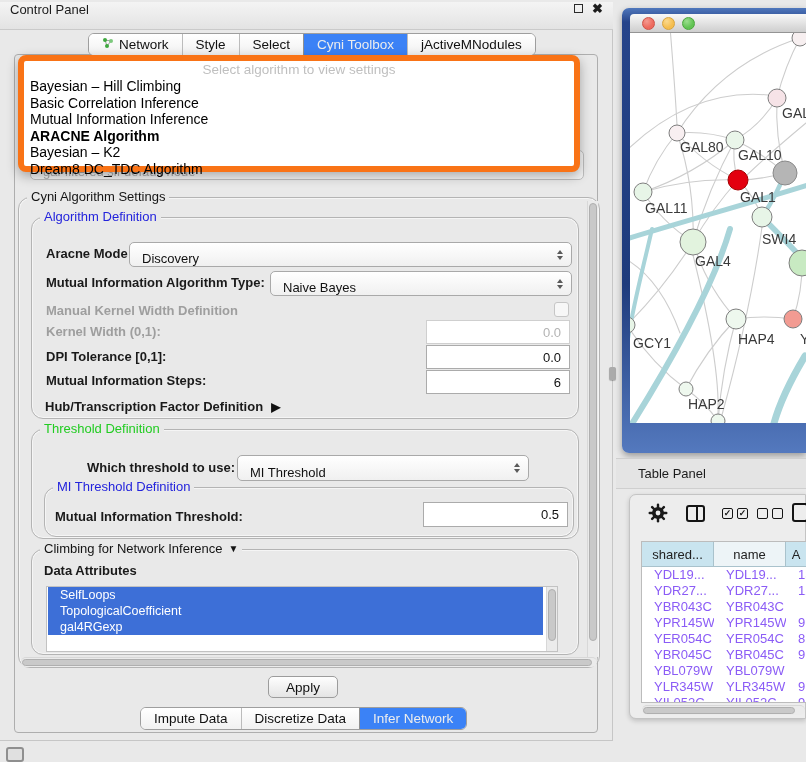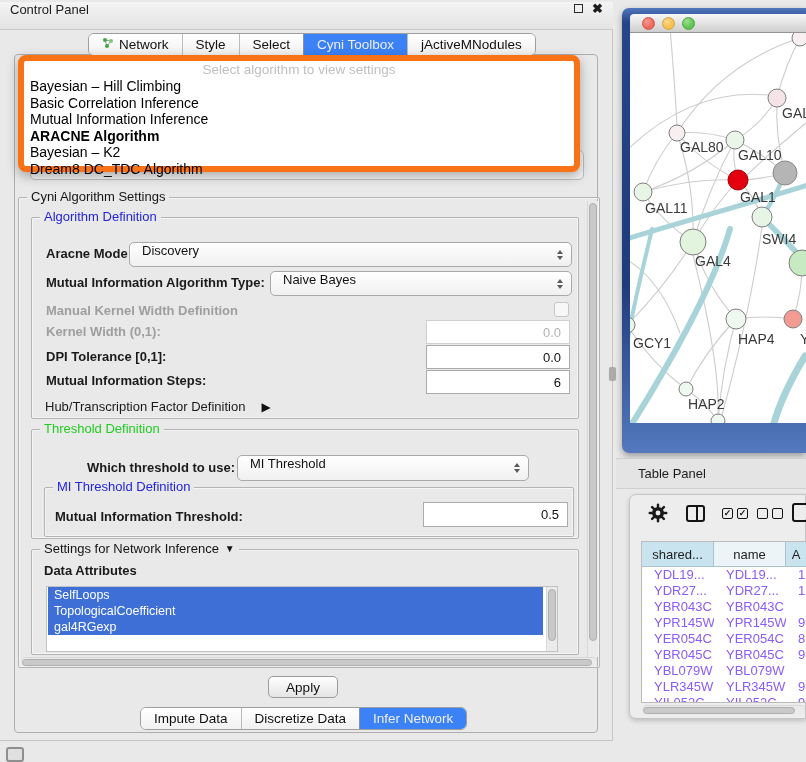--- a/index.html
+++ b/index.html
@@ -16,52 +16,52 @@
   .float-ico{width:9px;height:9px;border:1.5px solid #2A2A2A;display:inline-block}
   .close-ico{font-size:13px;font-weight:bold;color:#1C1C1C;line-height:1}
 
   .seg-group{display:flex;height:23px;border:1px solid #9E9E9E;border-radius:6px;overflow:hidden;background:#fff;z-index:5}
   .seg-tab{display:flex;align-items:center;gap:5px;padding:0 13px;font-size:13.5px;color:#101010;border-left:1px solid #BCBCBC;background:linear-gradient(180deg,#FFFFFF,#F1F1F1);white-space:nowrap}
   .seg-tab:first-child{border-left:none}
   .seg-tab.sel{background:#3b82f6;color:#EDEDED;border-left-color:#8F8F8F}
 
   .content-panel{left:14px;top:54px;width:584px;height:679px;border:1px solid #AEAEAE;border-radius:4px}
 
-  .combo{position:absolute;background:linear-gradient(180deg,#FFFFFF,#F0F0F0);border:1px solid #A9A9A9;border-radius:5px;display:flex;align-items:flex-start;padding:0 24px 0 12px;font-size:13px;color:#111}
+  .combo{position:absolute;background:linear-gradient(180deg,#FFFFFF,#F0F0F0);border:1px solid #A9A9A9;border-radius:5px;display:flex;align-items:flex-end;padding:0 24px 0 12px;font-size:13px;color:#111}
   .combo .stepper{position:absolute;right:8px;top:50%;transform:translateY(-50%);display:flex;flex-direction:column;gap:2px}
   .stepper i{display:block;width:0;height:0;border-left:3.5px solid transparent;border-right:3.5px solid transparent}
   .stepper .up{border-bottom:4.5px solid #5A5A5A}
   .stepper .dn{border-top:4.5px solid #5A5A5A}
   .combo.gray{color:#ABABAB;background:#F3F3F3;border-color:#BEBEBE}
 
-  .groupbox{position:absolute;border:1px solid #B4B4B4;border-radius:2px;box-shadow:inset 0 0 0 1px rgba(255,255,255,.55)}
+  .groupbox{position:absolute;border:1px solid #B4B4B4;border-radius:12px;box-shadow:inset 0 0 0 1px rgba(255,255,255,.55)}
   .legend{position:absolute;top:-9px;left:8px;background:#E9E9E9;padding:0 4px;font-size:13px;color:#141414;white-space:nowrap}
   .legend.blue{color:#2323DC}
   .legend.green{color:#22CC22}
 
   .flabel{position:absolute;font-size:13px;font-weight:bold;color:#1A1A1A;white-space:nowrap;line-height:16px}
   .flabel.dim{color:#9E9E9E}
   .tfield{position:absolute;background:#fff;border:1px solid #ABABAB;display:flex;align-items:center;justify-content:flex-end;padding:0 8px;font-size:13px;color:#111}
   .tfield.dim{color:#B3B3B3;border-color:#CFCFCF}
   .cbox{position:absolute;width:15px;height:15px;border:1px solid #C6C6C6;border-radius:3px;background:#F7F7F7}
 
   .popup{left:18px;top:55px;width:562px;height:117px;background:#fff;border:6px solid #f97316;border-radius:8px;box-shadow:0 4px 12px rgba(0,0,0,.3);z-index:40;padding-top:1px}
   .popup-hint{text-align:center;color:#BFBFBF;font-size:13.5px;height:16px;line-height:16px}
   .popup-item{font-size:14px;line-height:16.5px;padding-left:6px;color:#000;white-space:nowrap}
   .popup-item.bold{font-weight:bold}
 
   .sb-track-v{position:absolute;background:#EBEBEB;border-left:1px solid #D8D8D8}
   .sb-track-h{position:absolute;background:#EBEBEB;border-top:1px solid #D8D8D8;border-radius:6px}
   .sb-thumb{position:absolute;background:#C9C9C9;border:1px solid #AFAFAF;border-radius:6px}
 
-  .hub-row{position:absolute;font-size:13px;font-weight:normal;color:#1A1A1A;display:flex;align-items:center;gap:16px}
+  .hub-row{position:absolute;font-size:13px;font-weight:bold;color:#1A1A1A;display:flex;align-items:center;gap:8px}
   .hub-row .tri{font-size:12px;color:#111}
 
   .attr-list{position:absolute;background:#fff;border:1px solid #C2C2C2;overflow:hidden}
-  .attr-item{height:16px;line-height:16px;background:#3D6FD7;color:#fff;font-size:12.5px;padding-left:6px;margin:0 14px 0 1px;white-space:nowrap}
+  .attr-item{height:16px;line-height:16px;background:#3D6FD7;color:#fff;font-size:12.5px;padding-left:12px;margin:0 14px 0 1px;white-space:nowrap}
 
   .btn{position:absolute;display:flex;align-items:center;justify-content:center;border:1px solid #9C9C9C;border-radius:5px;background:linear-gradient(180deg,#FEFEFE,#E4E4E4);font-size:13.5px;color:#111}
 
   .divider-handle{left:609px;top:367px;width:7px;height:13px;background:#ABABAB;border-radius:2px;box-shadow:0 1px 1px rgba(0,0,0,.25)}
 
   
   .net-frame{left:622px;top:8px;width:184px;height:445px;border-radius:7px 0 0 7px;background:linear-gradient(180deg,#4F77BC 0px,#26448A 14px,#1E3B7C 62%,#5479BE 100%);overflow:hidden;box-shadow:0 3px 7px rgba(0,0,0,.35)}
   .net-titlebar{position:absolute;left:8px;top:6px;width:176px;height:19px;background:linear-gradient(180deg,#F8F8F8,#CECECE);border-bottom:1px solid #949494;border-radius:4px 0 0 0;display:flex;align-items:center;padding-left:12px;gap:7px}
   .tl{width:13px;height:13px;border-radius:50%}
   .tl.red{background:radial-gradient(circle at 35% 30%,#F49A90,#ED6A5E 60%);border:1px solid #CE5247}
@@ -203,21 +203,21 @@
         <span class="legend blue">MI Threshold Definition</span>
         <span class="flabel" style="left:10px;top:21px">Mutual Information Threshold:</span>
         <div class="tfield" style="left:378px;top:14px;width:145px;height:25px">
           <span>0.5</span>
         </div>
       </div>
     </div>
 
     <div class="groupbox" style="left:12px;top:351px;width:548px;height:106px">
       <span class="legend" style="display:flex;align-items:center;gap:6px">
-        <span>Settings for Network Inference</span>
+        <span>Climbing for Network Inference</span>
         <span style="font-size:10px">▼</span>
       </span>
       <span class="flabel" style="left:12px;top:13px">Data Attributes</span>
       <div id="attr-list" class="attr-list" style="left:14px;top:36px;width:512px;height:66px">
           <div class="attr-item">SelfLoops</div>
           <div class="attr-item">TopologicalCoefficient</div>
           <div class="attr-item">gal4RGexp</div>
         </div>
       <div class="sb-track-v" style="left:514px;top:37px;width:11px;height:64px">
         <span class="sb-thumb" style="left:1px;top:2px;width:8px;height:52px"></span>

